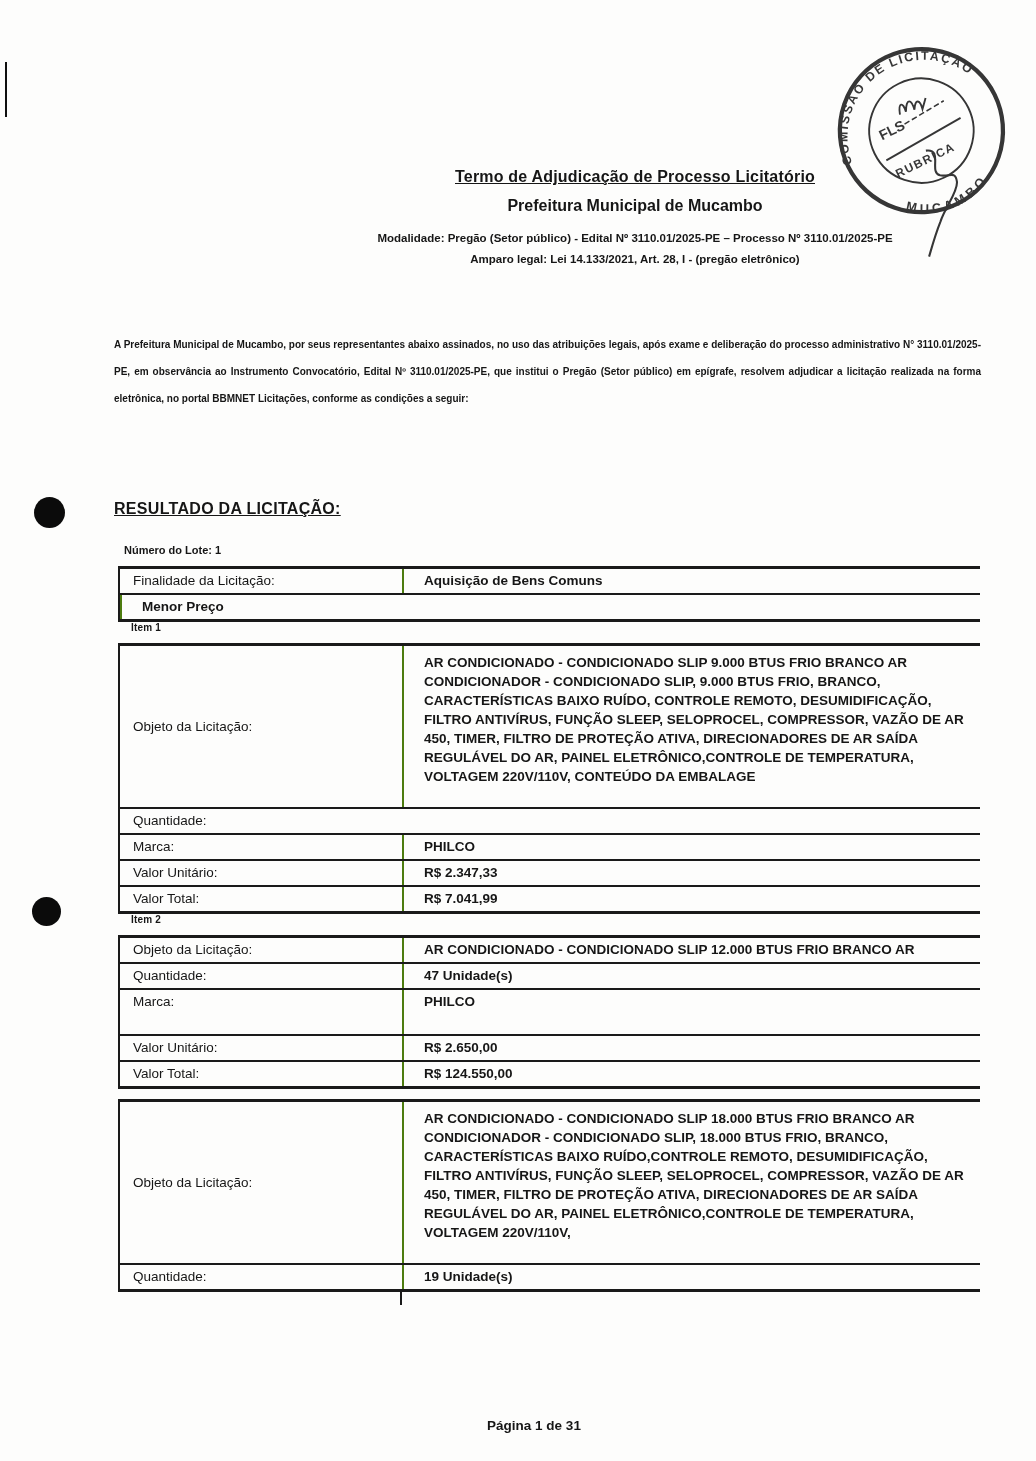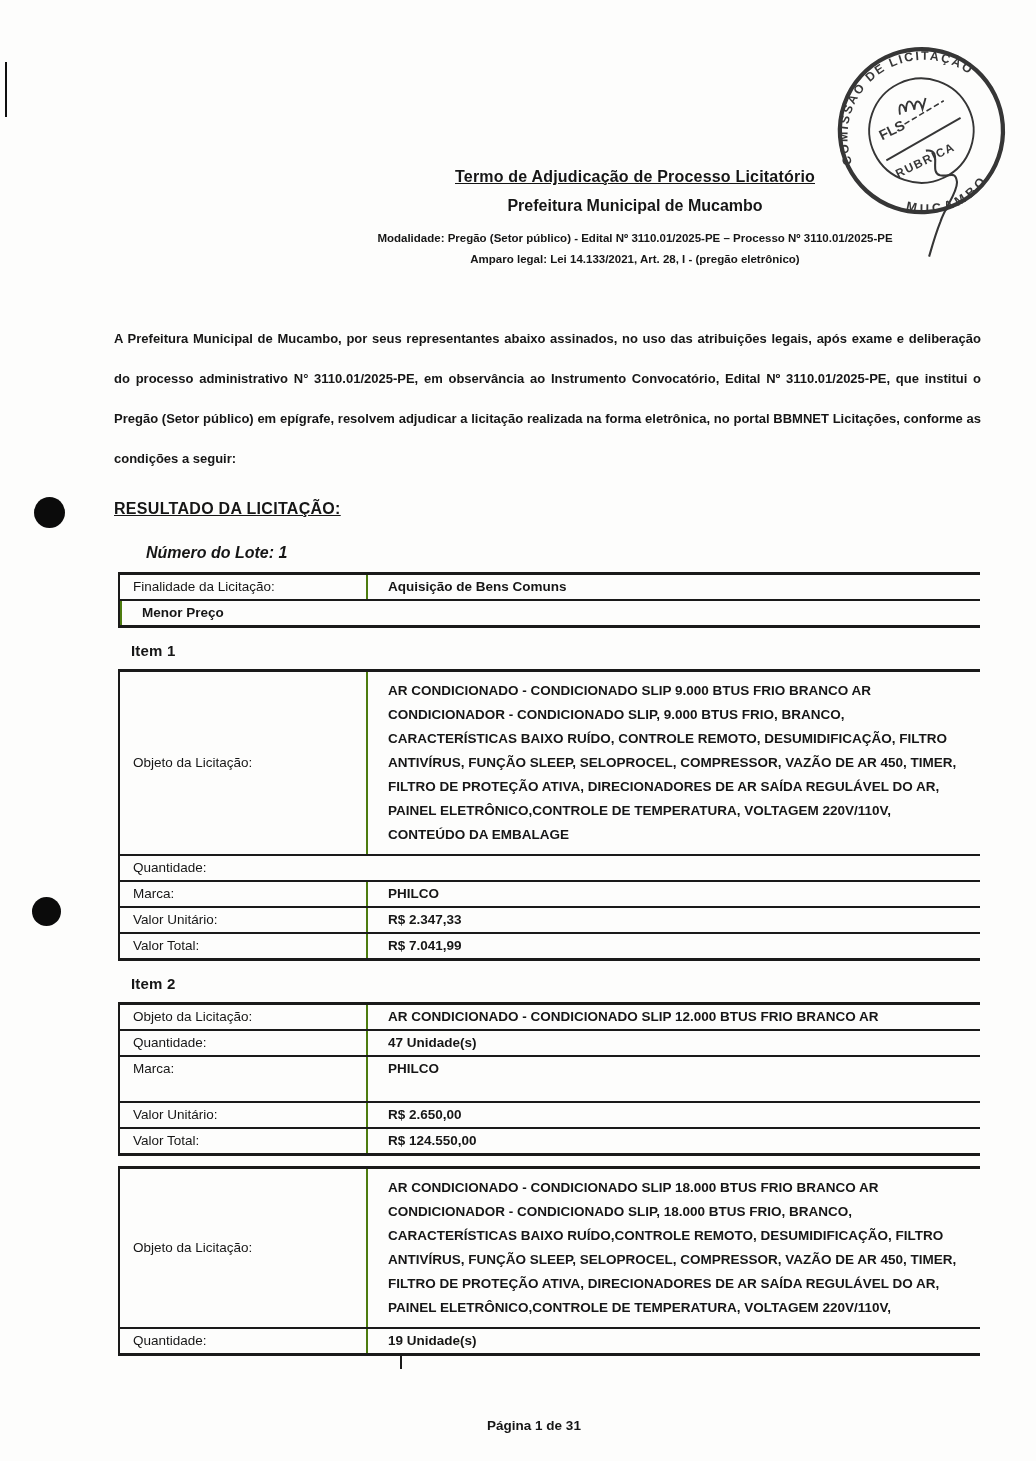--- a/index.html
+++ b/index.html
@@ -25,43 +25,43 @@
   .doc-title { font-size:16px; font-weight:bold; text-decoration:underline; letter-spacing:.2px; }
   .doc-org   { margin-top:11px; font-size:16px; font-weight:bold; }
   .doc-meta  { margin-top:13px; font-size:11.5px; font-weight:bold; line-height:21px; }
 
   
   .stamp { position:absolute; left:826px; top:30px; width:200px; height:220px;
            transform:rotate(-26deg); opacity:.88; pointer-events:none; }
   .stamp svg { width:100%; height:100%; }
 
   
-  .intro { position:absolute; top:319px; left:114px; width:867px;
-           font-size:13px; font-weight:bold; line-height:40px; text-align:justify; }
+  .intro { position:absolute; top:331px; left:114px; width:867px;
+           font-size:10px; font-weight:bold; line-height:27px; text-align:justify; }
 
   .resultado { position:absolute; top:500px; left:114px;
                font-size:16px; font-weight:bold; text-decoration:underline; letter-spacing:.3px; }
 
   
   .content { position:absolute; top:544px; left:118px; width:862px; }
-  .lote-heading { font-size:16px; font-weight:bold; font-style:italic; margin-left:28px; }
+  .lote-heading { font-size:11px; font-weight:bold; margin-left:6px; }
 
   .dtable { margin-top:10px; border-top:3px solid #1a1a1a; border-left:2px solid #1a1a1a; }
   .trow { display:flex; align-items:stretch; border-bottom:2px solid #1a1a1a; }
   .trow:last-child { border-bottom:3px solid #1a1a1a; }
-  .cell-label { width:246px; flex:none; padding:4px 10px 4px 13px;
+  .cell-label { width:282px; flex:none; padding:4px 10px 4px 13px;
                 font-size:13.5px; font-weight:400; line-height:16px;
                 display:flex; align-items:center; }
   .cell-value { flex:1; border-left:2px solid #4d7c0f; padding:4px 8px 4px 20px;
                 font-size:13.5px; font-weight:bold; line-height:16px;
                 display:flex; align-items:center; }
-  .row-objeto .cell-value { line-height:24px; padding-top:7px; padding-bottom:7px; align-items:flex-start; }
+  .row-objeto .cell-value { line-height:19px; padding-top:7px; padding-bottom:21px; align-items:flex-start; }
   .row-tall .cell-label, .row-tall .cell-value { align-items:flex-start; padding-bottom:24px; }
 
-  .item-heading { margin:14px 0 10px 13px; font-size:15px; font-weight:600; letter-spacing:.2px; }
+  .item-heading { margin:0 0 10px 13px; font-size:10px; font-weight:600; letter-spacing:.2px; }
 
   
   .stub-row { height:13px; }
   .stub-row .divider { width:2px; height:13px; margin-left:282px; background:#1a1a1a; }
 
   .footer { position:absolute; top:1418px; left:16px; width:1036px; text-align:center;
             font-size:13.5px; font-weight:bold; }
 </style>
 </head>
 <body>

